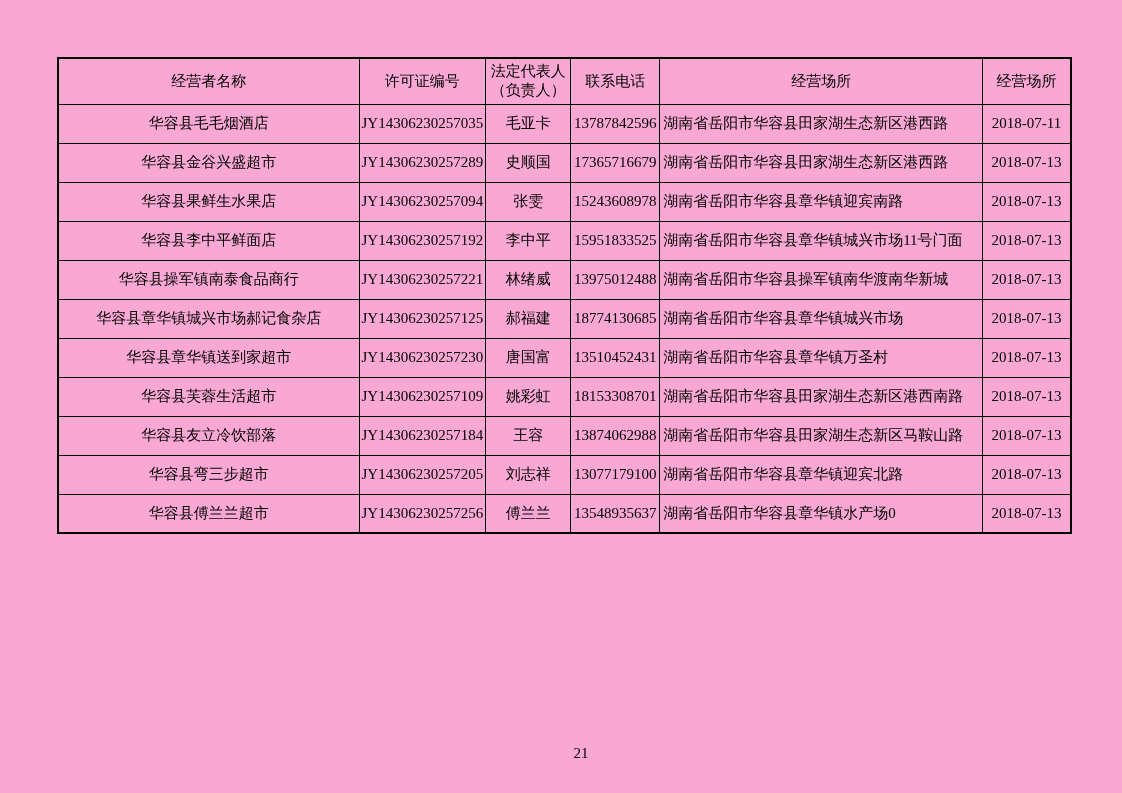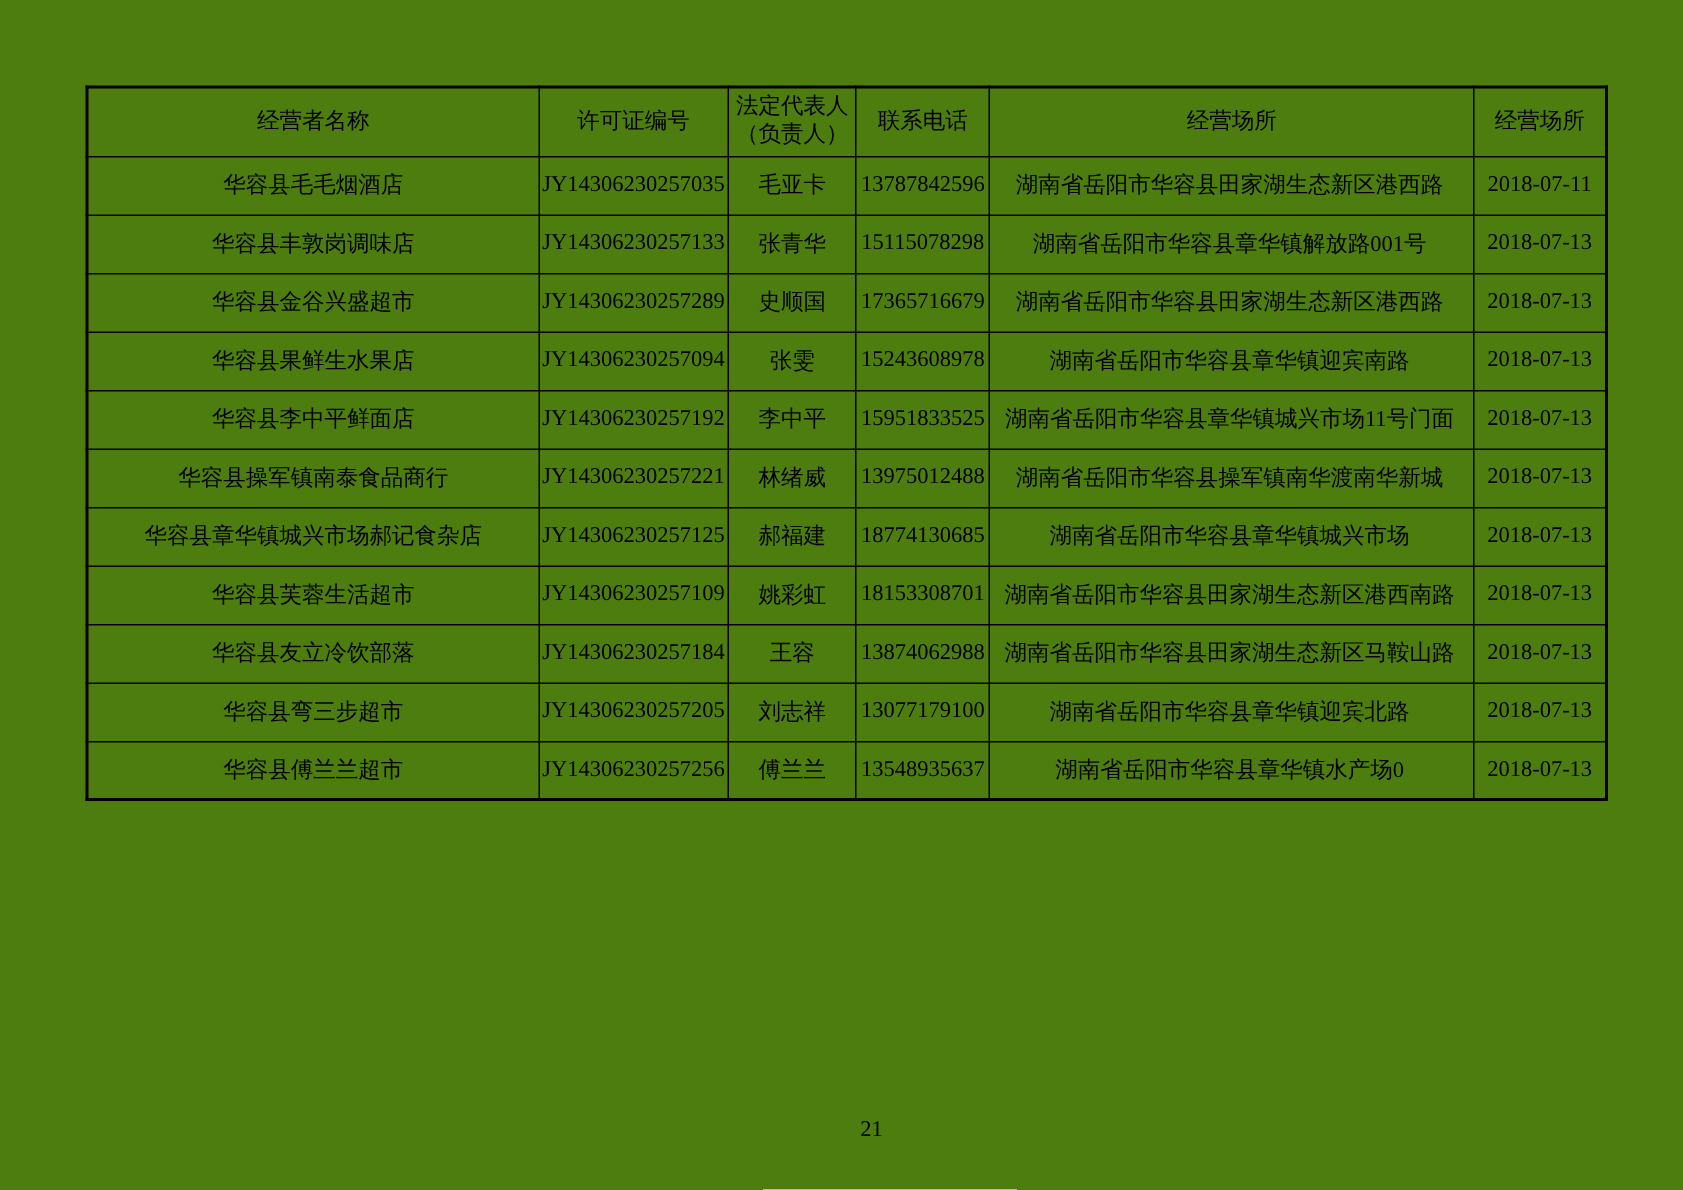--- a/index.html
+++ b/index.html
@@ -4,21 +4,21 @@
 <style>
   html, body {
     margin: 0;
     padding: 0;
     background: #ffffff;
   }
   .page {
     position: relative;
     width: 1122px;
     height: 793px;
-    background: #4d7c0f;
+    background: #f9a8d4;
     font-family: "Liberation Serif", "DejaVu Serif", serif;
     color: #000000;
     overflow: hidden;
   }
   table.license-table {
     position: absolute;
     left: 57px;
     top: 57px;
     border-collapse: collapse;
     table-layout: fixed;
@@ -36,21 +36,21 @@
     white-space: nowrap;
     box-sizing: border-box;
   }
   .license-table thead tr { height: 46px; }
   .license-table tbody tr { height: 39px; }
   .license-table th {
     white-space: pre-line;
     line-height: 1.3;
   }
   .license-table td.col-address {
-    text-align: center;
+    text-align: left;
     padding-left: 3px;
     padding-right: 6px;
   }
   .page-number {
     position: absolute;
     left: 0;
     right: 0;
     top: 745px;
     text-align: center;
     font-size: 15px;
@@ -85,28 +85,20 @@
     <tbody id="table-body">
         <tr>
           <td class="col-name">华容县毛毛烟酒店</td>
           <td class="col-license">JY14306230257035</td>
           <td class="col-person">毛亚卡</td>
           <td class="col-phone">13787842596</td>
           <td class="col-address">湖南省岳阳市华容县田家湖生态新区港西路</td>
           <td class="col-date">2018-07-11</td>
         </tr>
         <tr>
-          <td class="col-name">华容县丰敦岗调味店</td>
-          <td class="col-license">JY14306230257133</td>
-          <td class="col-person">张青华</td>
-          <td class="col-phone">15115078298</td>
-          <td class="col-address">湖南省岳阳市华容县章华镇解放路001号</td>
-          <td class="col-date">2018-07-13</td>
-        </tr>
-        <tr>
           <td class="col-name">华容县金谷兴盛超市</td>
           <td class="col-license">JY14306230257289</td>
           <td class="col-person">史顺国</td>
           <td class="col-phone">17365716679</td>
           <td class="col-address">湖南省岳阳市华容县田家湖生态新区港西路</td>
           <td class="col-date">2018-07-13</td>
         </tr>
         <tr>
           <td class="col-name">华容县果鲜生水果店</td>
           <td class="col-license">JY14306230257094</td>
@@ -130,20 +122,28 @@
           <td class="col-phone">13975012488</td>
           <td class="col-address">湖南省岳阳市华容县操军镇南华渡南华新城</td>
           <td class="col-date">2018-07-13</td>
         </tr>
         <tr>
           <td class="col-name">华容县章华镇城兴市场郝记食杂店</td>
           <td class="col-license">JY14306230257125</td>
           <td class="col-person">郝福建</td>
           <td class="col-phone">18774130685</td>
           <td class="col-address">湖南省岳阳市华容县章华镇城兴市场</td>
+          <td class="col-date">2018-07-13</td>
+        </tr>
+        <tr>
+          <td class="col-name">华容县章华镇送到家超市</td>
+          <td class="col-license">JY14306230257230</td>
+          <td class="col-person">唐国富</td>
+          <td class="col-phone">13510452431</td>
+          <td class="col-address">湖南省岳阳市华容县章华镇万圣村</td>
           <td class="col-date">2018-07-13</td>
         </tr>
         <tr>
           <td class="col-name">华容县芙蓉生活超市</td>
           <td class="col-license">JY14306230257109</td>
           <td class="col-person">姚彩虹</td>
           <td class="col-phone">18153308701</td>
           <td class="col-address">湖南省岳阳市华容县田家湖生态新区港西南路</td>
           <td class="col-date">2018-07-13</td>
         </tr>

